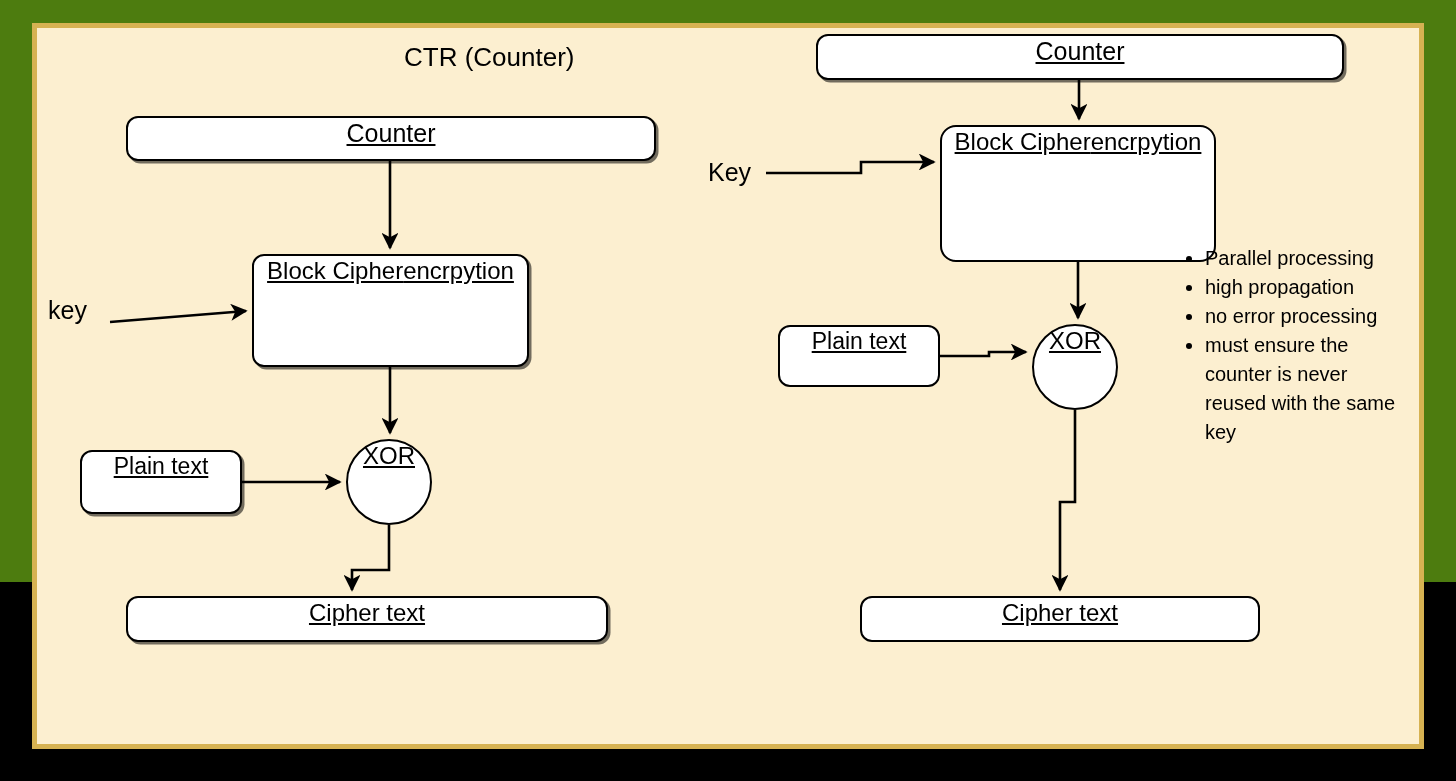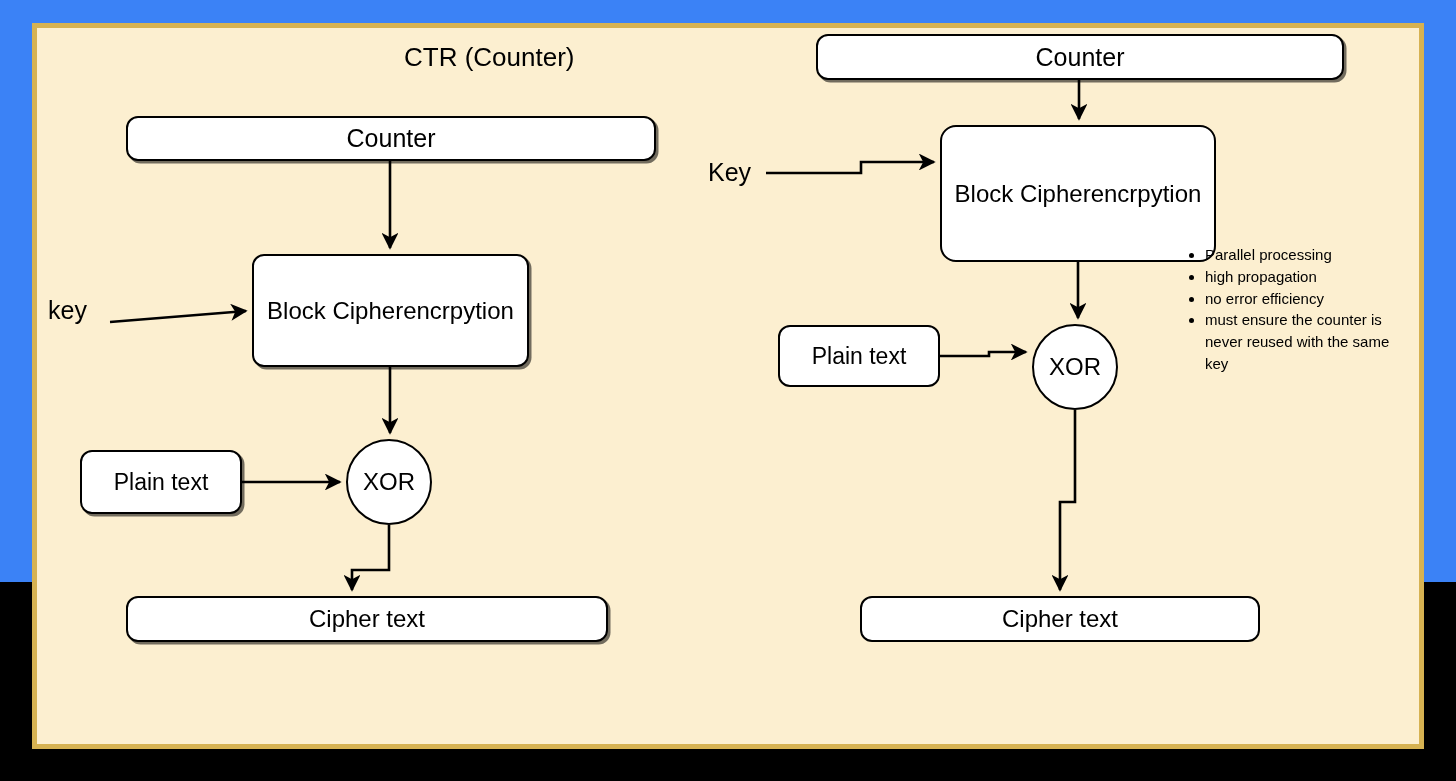--- a/index.html
+++ b/index.html
@@ -11,21 +11,21 @@
     width: 1456px;
     height: 781px;
     overflow: hidden;
     font-family: "Liberation Sans", sans-serif;
   }
   #frame {
     position: absolute;
     left: 0; top: 0;
     width: 1456px;
     height: 582px;
-    background: #3b82f6;
+    background: #4d7c0f;
   }
   #canvas {
     position: absolute;
     left: 32px;
     top: 23px;
     width: 1392px;
     height: 726px;
     background: #fcefd0;
     border: 5px solid #d6b252;
     box-sizing: border-box;
@@ -36,25 +36,26 @@
     width: 1456px;
     height: 781px;
     pointer-events: none;
   }
   .node {
     position: absolute;
     background: #ffffff;
     border: 2.4px solid #000000;
     box-sizing: border-box;
     display: flex;
-    align-items: center;
+    align-items: flex-start;
     justify-content: center;
     text-align: center;
     color: #000000;
     line-height: 1.22;
+    text-decoration: underline;
   }
   .rounded { border-radius: 12px; }
   .shadowed { box-shadow: 2.5px 2.5px 0 0 rgba(0,0,0,0.55); }
   .circle {
     border-radius: 50%;
   }
   .plain-label {
     position: absolute;
     color: #000000;
     white-space: nowrap;
@@ -81,21 +82,21 @@
   #r-plain     { left: 778px;  top: 325px; width: 162px; height: 62px; font-size: 23px; }
   #r-xor       { left: 1032px; top: 324px; width: 86px;  height: 86px; font-size: 24px; }
   #r-ciphertxt { left: 860px;  top: 596px; width: 400px; height: 46px; font-size: 24px; }
 
   
   #notes {
     position: absolute;
     left: 1168px;
     top: 244px;
     width: 228px;
-    font-size: 15px;
+    font-size: 20px;
     line-height: 1.45;
     color: #000000;
   }
   #notes ul {
     margin: 0;
     padding-left: 37px;
     list-style: disc;
   }
   #notes li { margin: 0; padding: 0; }
   .stack { display: flex; flex-direction: row; }
@@ -179,17 +180,17 @@
   </div>
 
   <div class="node rounded" id="r-ciphertxt">
     <span>Cipher text</span>
   </div>
 
   <div id="notes">
     <ul>
       <li>Parallel processing</li>
       <li>high propagation</li>
-      <li>no error efficiency</li>
+      <li>no error processing</li>
       <li>must ensure the counter is never reused with the same key</li>
     </ul>
   </div>
 </div>
 
 </body></html>

